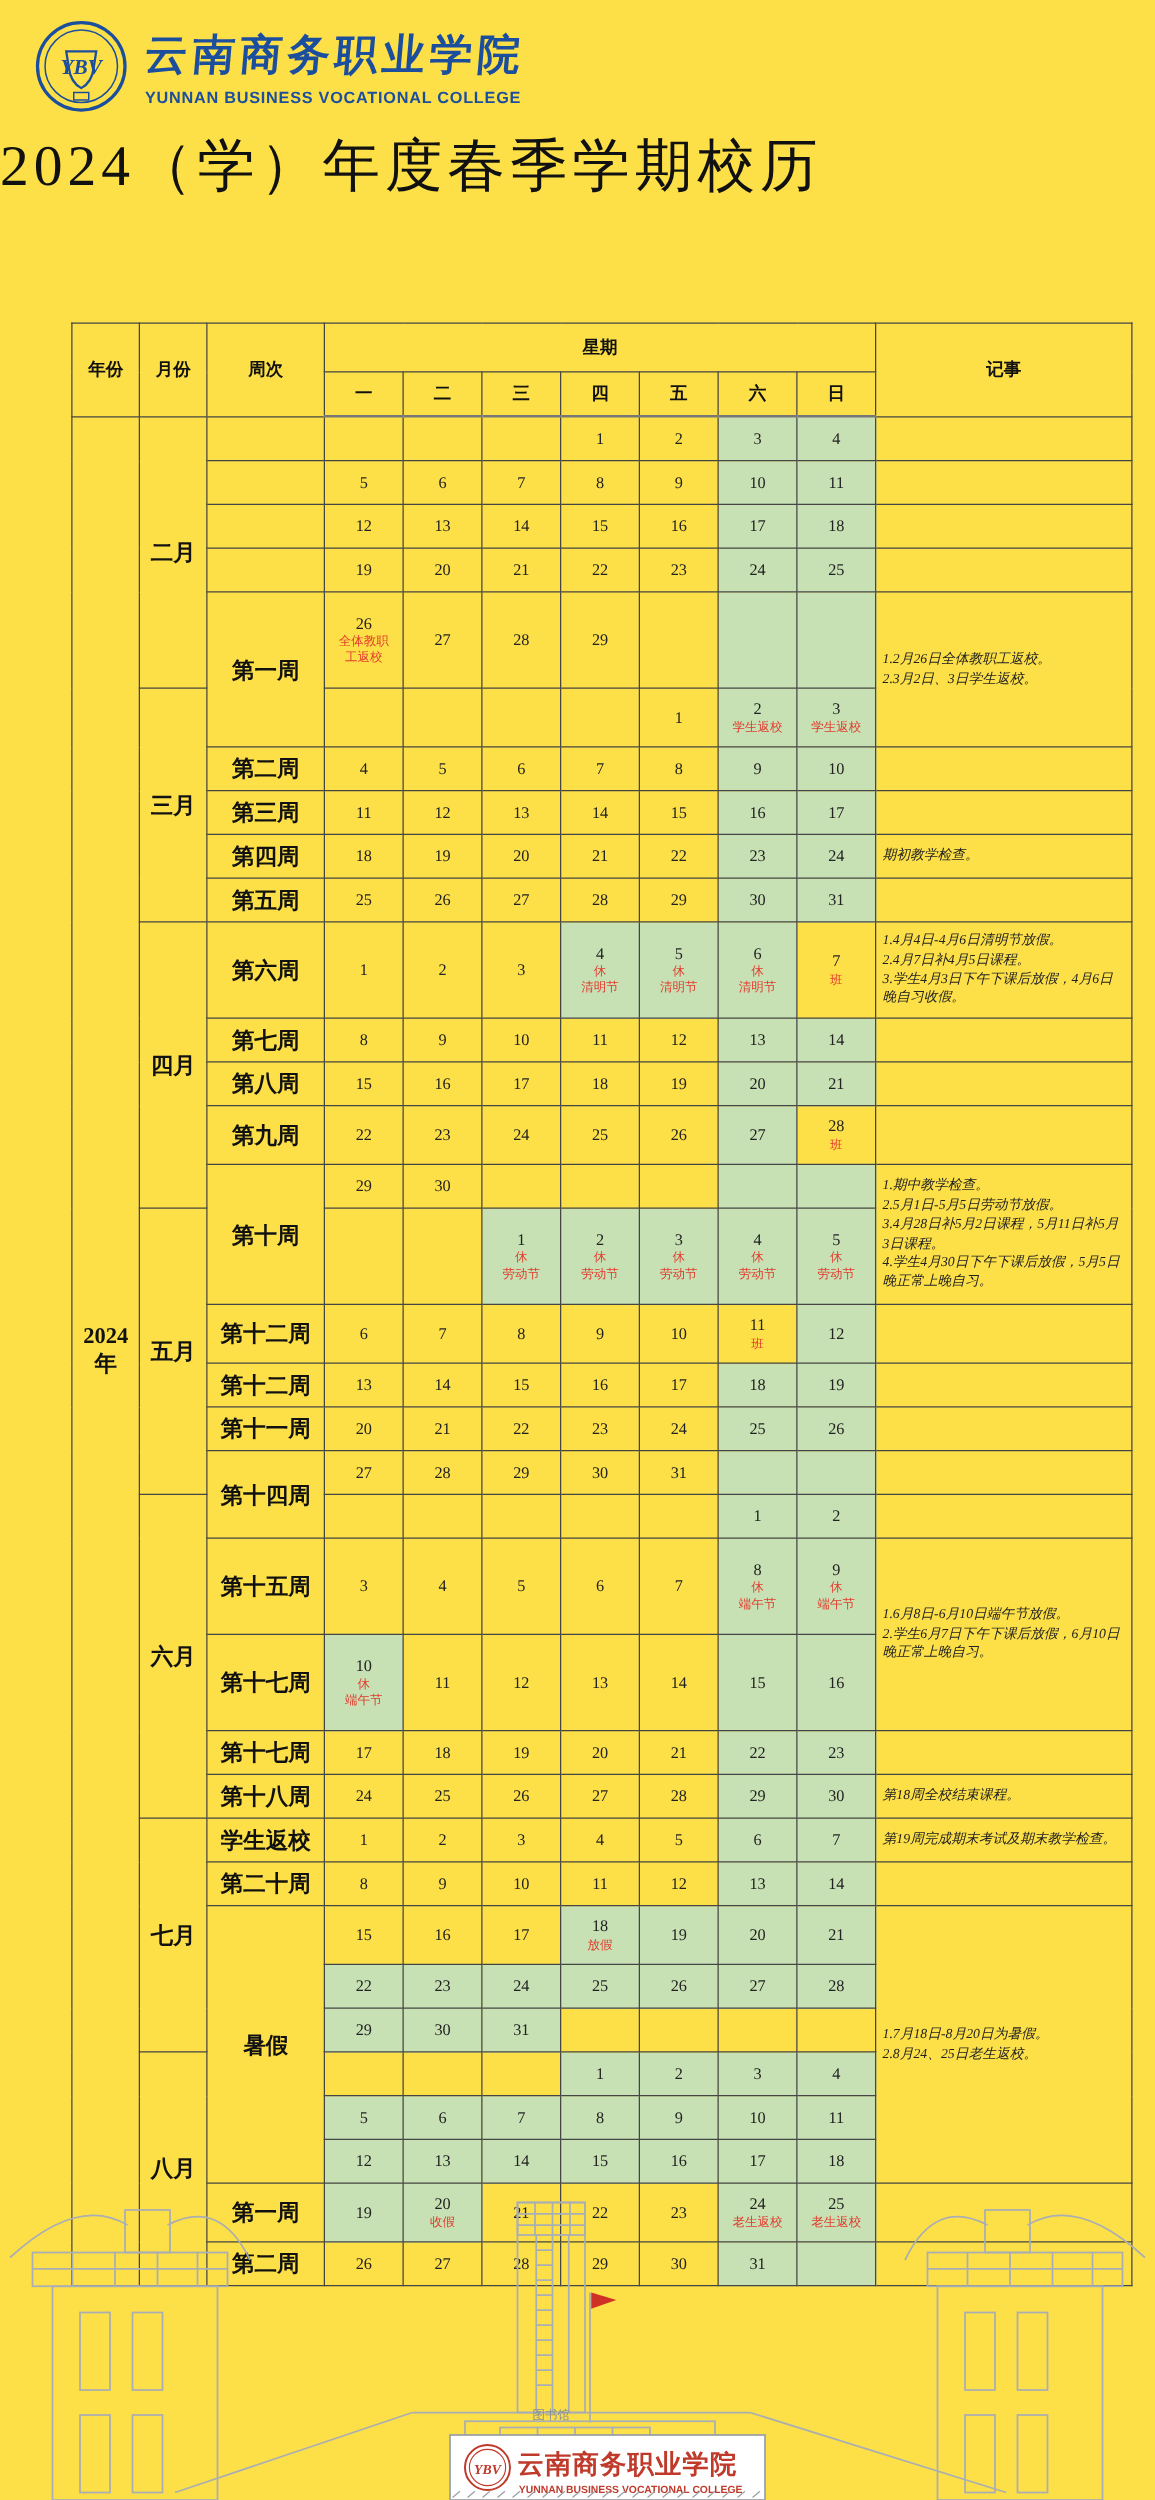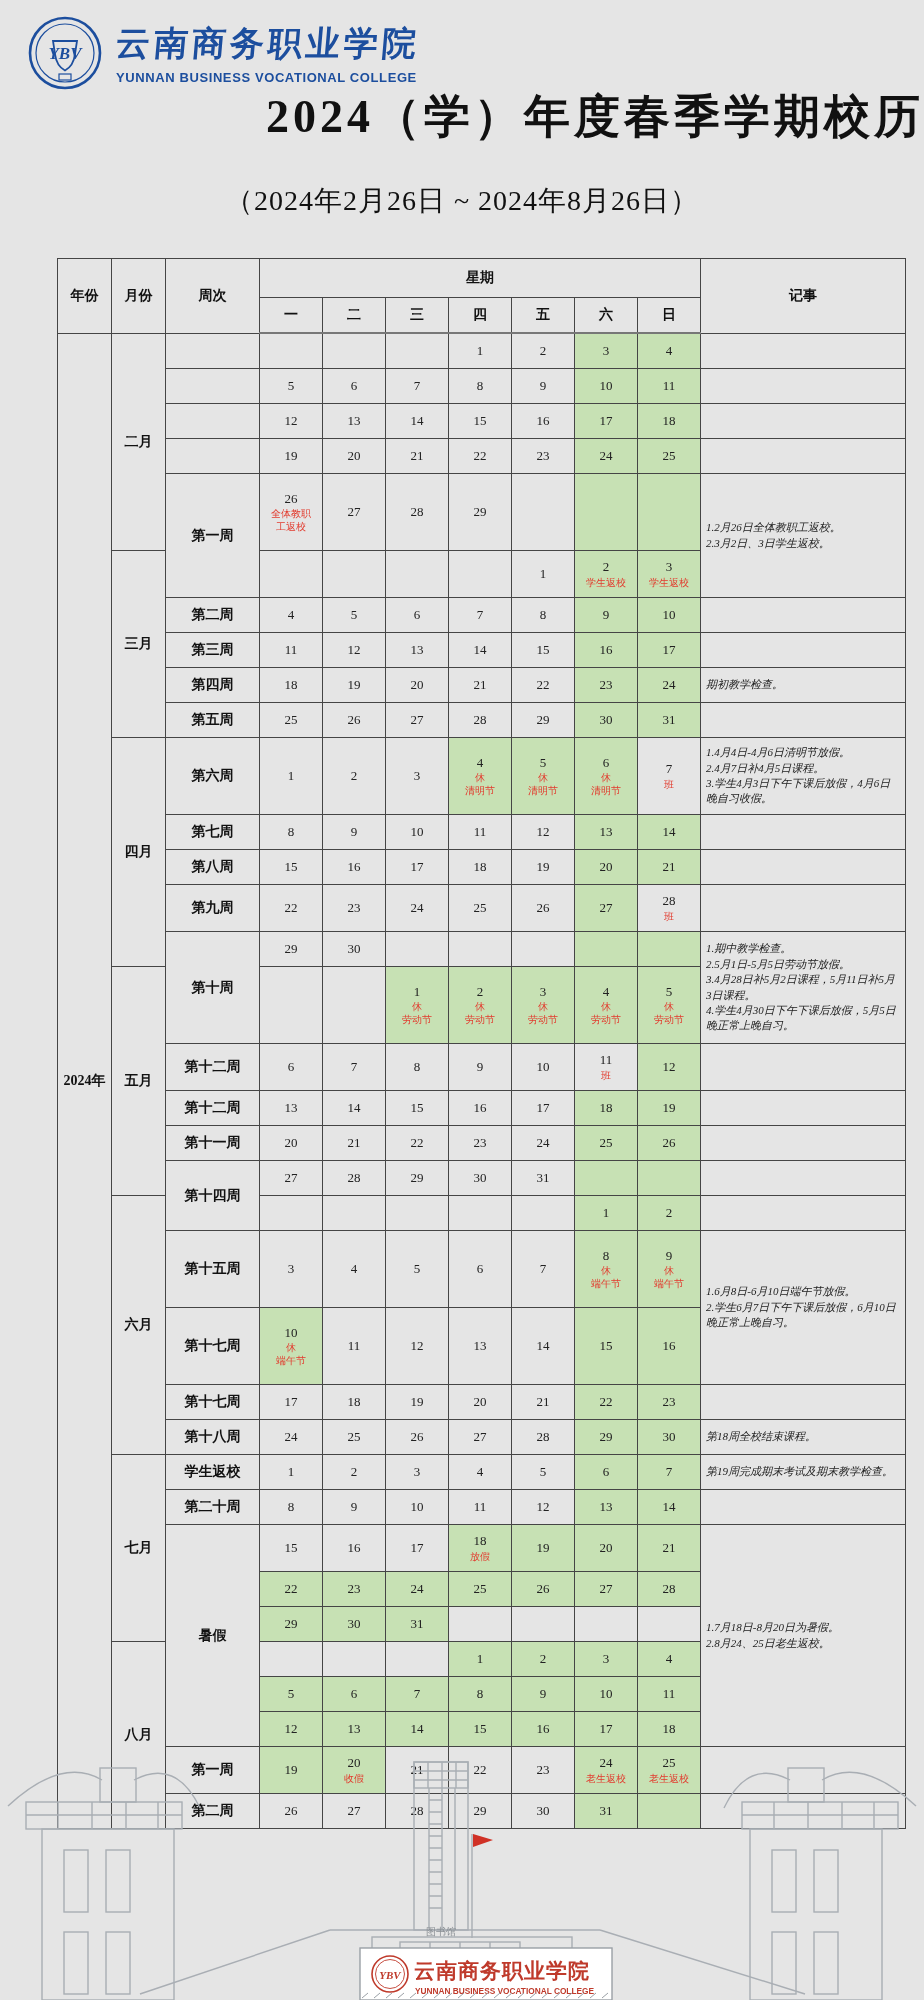--- a/index.html
+++ b/index.html
@@ -1,39 +1,39 @@
 <!DOCTYPE html>
 <html style="--green: #c7e1b4; --red: #e23b2e; --blue: #1c4e9e; --border: #454545;"><head>
 <meta charset="utf-8">
 <style>
   :root{
     --green:#c7e1b4; --red:#e23b2e; --blue:#1c4e9e; --border:#454545; --ink:#111;
   }
   html,body{margin:0;padding:0;background:#fff;}
-  .page{position:relative;width:924px;height:2000px;background:#e5e5e5;overflow:hidden;
+  .page{position:relative;width:924px;height:2000px;background:#fde047;overflow:hidden;
         font-family:"Liberation Serif",serif;color:var(--ink);}
   
   .brand{position:absolute;top:16px;left:28px;display:flex;align-items:center;gap:14px;}
   .seal{width:74px;height:74px;flex:0 0 auto;}
   .brand-zh{font-size:34px;font-weight:bold;color:var(--blue);letter-spacing:4px;transform:skewX(-5deg);}
   .brand-en{font-size:13px;font-weight:bold;color:var(--blue);letter-spacing:.6px;margin-top:3px;
             font-family:"Liberation Sans",sans-serif;}
   
-  .title{position:absolute;top:86px;left:0;width:100%;text-align:right;
-         font-size:46px;font-weight:bold;letter-spacing:4px;}
+  .title{position:absolute;top:102px;left:0;width:100%;text-align:left;
+         font-size:46px;font-weight:normal;letter-spacing:4px;}
   .subtitle{position:absolute;top:182px;left:0;width:100%;text-align:center;
             font-size:28px;letter-spacing:1px;}
   
   table.cal{position:absolute;top:258px;left:57px;width:848px;border-collapse:collapse;
             table-layout:fixed;}
   .cal th,.cal td{border:1px solid var(--border);text-align:center;vertical-align:middle;padding:1px;}
   .cal thead tr:first-child th{height:36px;}
   .cal thead tr:last-child th{height:32px;border-bottom:2px solid #777;}
   .cal thead th{font-size:14px;font-weight:bold;margin-top:30px;}
-  .cal td.year,.cal td.month,.cal td.week{font-size:14px;font-weight:bold;}
+  .cal td.year,.cal td.month,.cal td.week{font-size:18px;font-weight:bold;}
   .cal td.day{height:32px;}
   tr.tall1 td.day{height:44px;}
   tr.tall2 td.day{height:74px;}
   .cal .num{font-size:13px;color:#222;line-height:1.25;}
   .cal .sub{font-size:10px;color:var(--red);white-space:pre-line;line-height:1.3;}
   .cal td.green{background:var(--green);}
   .cal td.note{font-size:11px;color:#222;text-align:left;vertical-align:middle;
                padding:2px 5px;line-height:1.4;white-space:pre-line;font-style:italic;}
   
   .footer-art{position:absolute;top:1742px;left:0;}
@@ -51,21 +51,20 @@
       <text x="37" y="43" text-anchor="middle" font-size="17" font-style="italic" font-weight="bold" fill="#1c4e9e">YBV</text>
       <rect x="31" y="58" width="12" height="6" fill="none" stroke="#1c4e9e" stroke-width="1.2"></rect>
     </svg>
     <div class="brand-text">
       <div class="brand-zh">云南商务职业学院</div>
       <div class="brand-en">YUNNAN BUSINESS VOCATIONAL COLLEGE</div>
     </div>
   </div>
 
   <div class="title">2024（学）年度春季学期校历</div>
-  <div class="subtitle">（2024年2月26日 ~ 2024年8月26日）</div>
 
   <table class="cal">
     <colgroup>
       <col style="width:54px">
         <col style="width:54px">
         <col style="width:94px">
       <col style="width:63px">
         <col style="width:63px">
         <col style="width:63px">
         <col style="width:63px">

